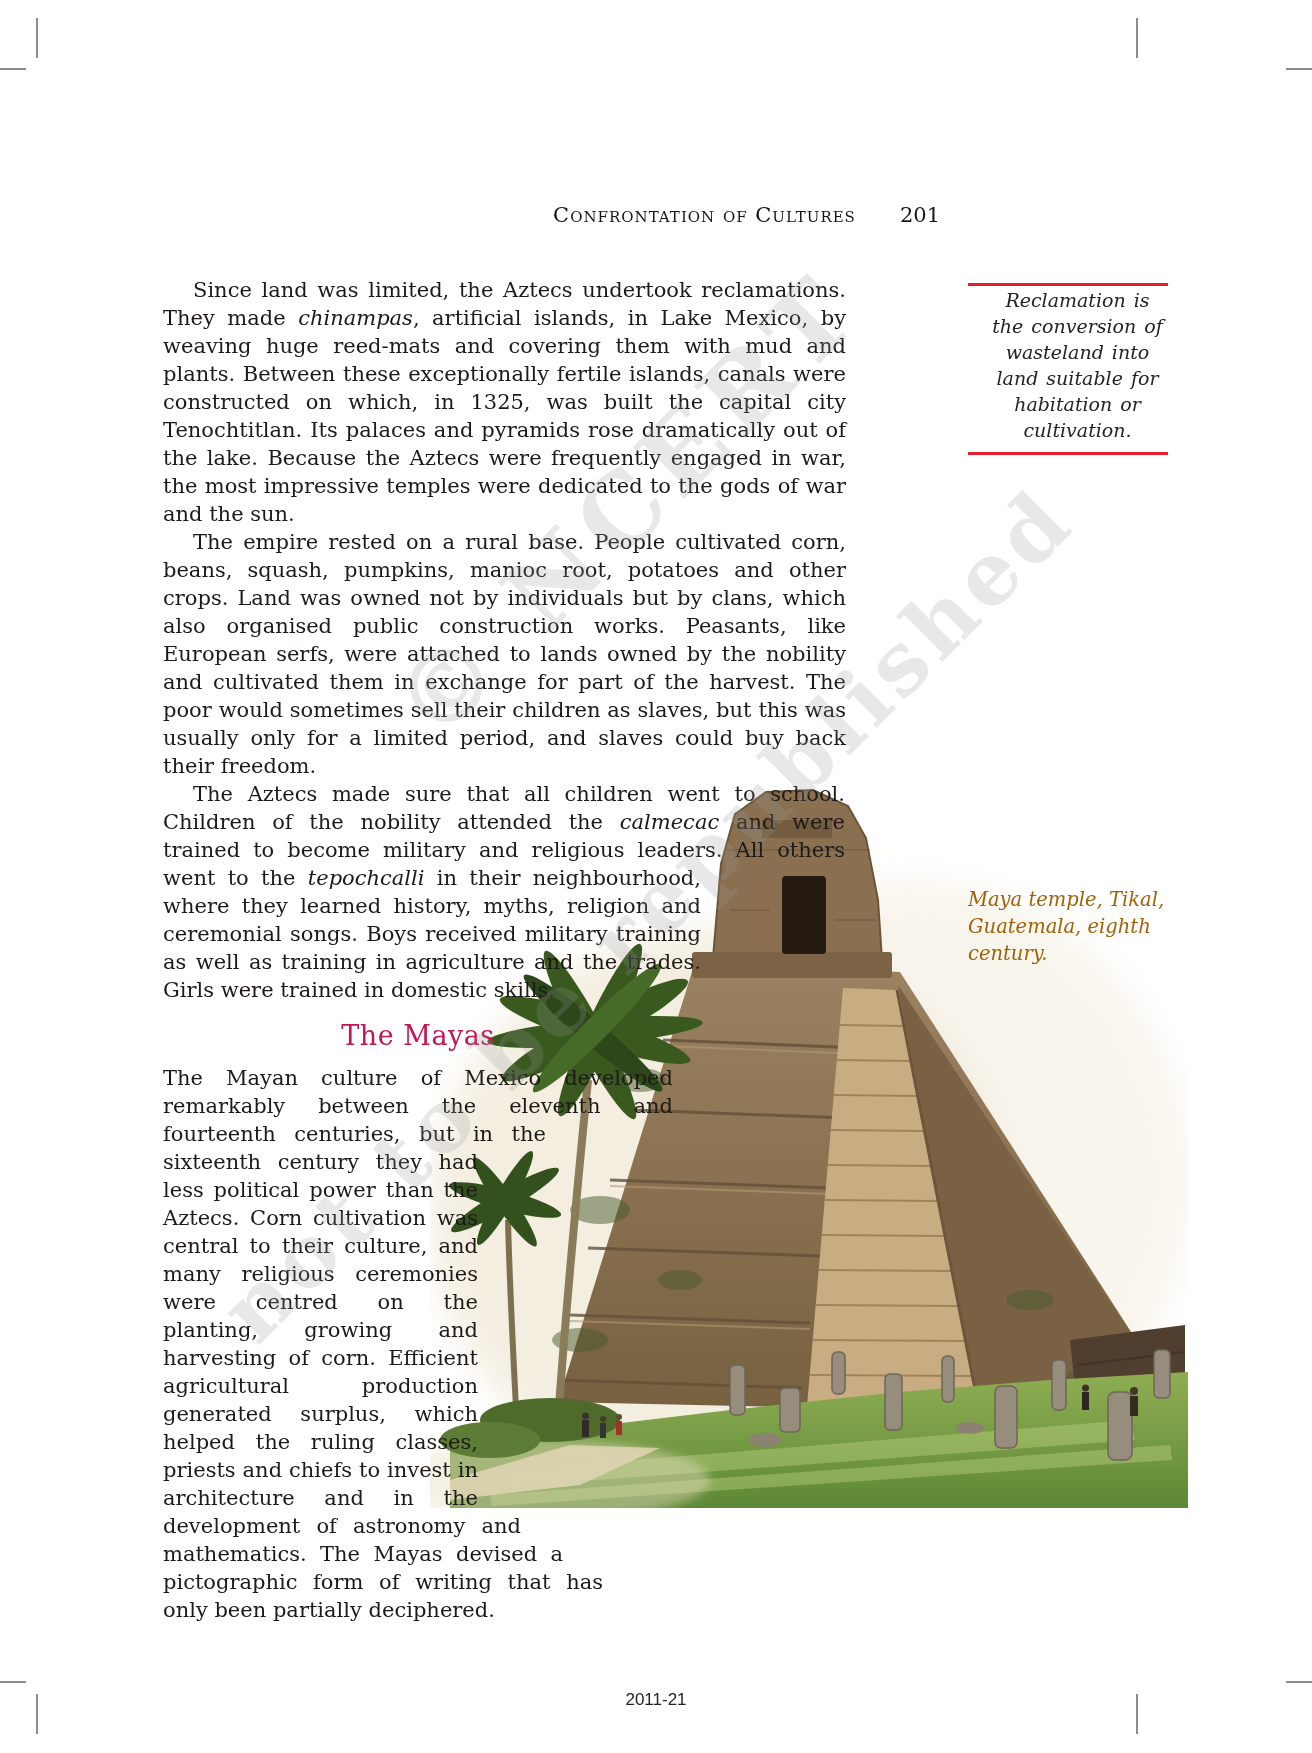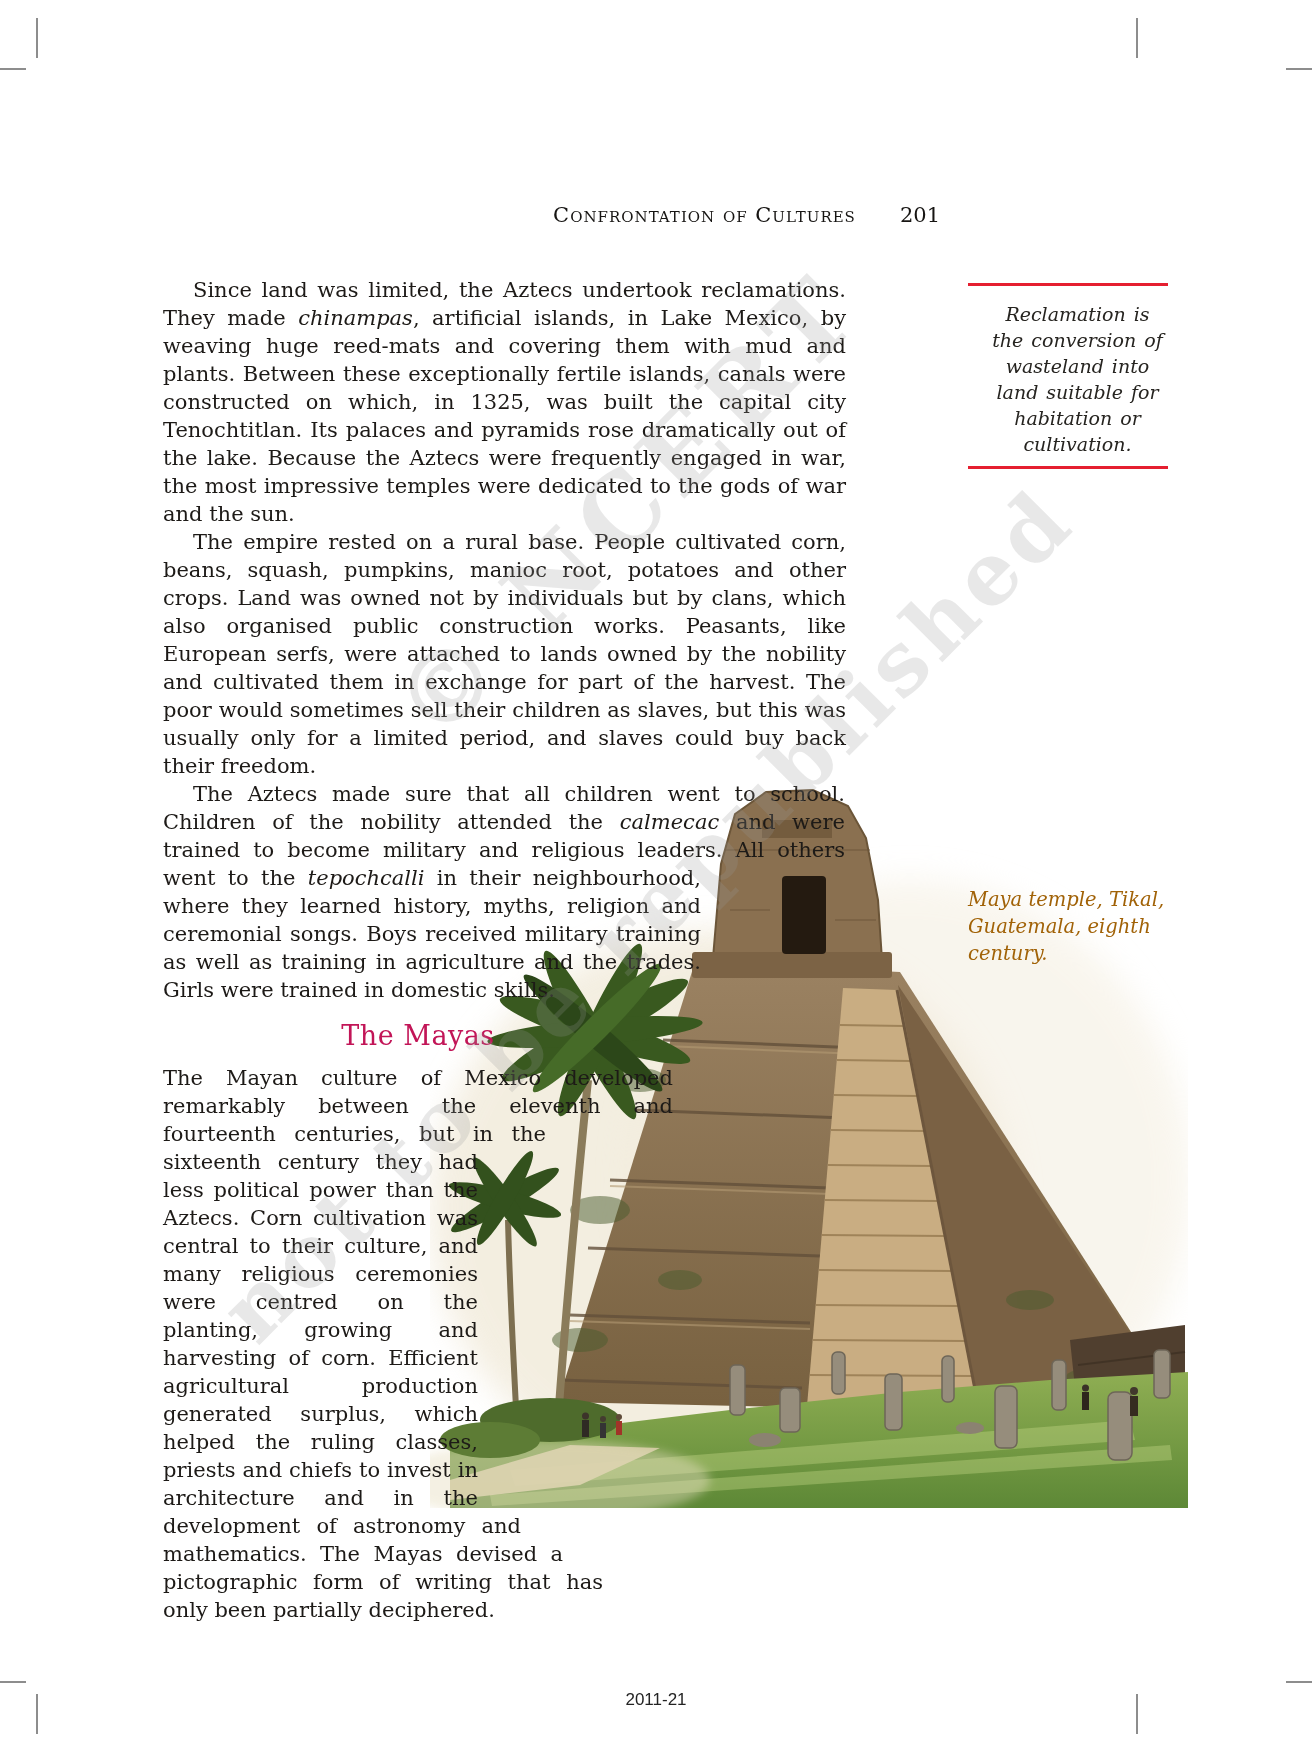--- a/index.html
+++ b/index.html
@@ -42,21 +42,21 @@
 
   .section-heading{
     font-size:27px;line-height:36px;font-weight:normal;color:var(--heading,#c21557);
     margin:14px 0 10px 0;letter-spacing:.5px;text-align:center;
   }
 
   
   .definition-box{position:absolute;left:968px;top:283px;width:200px;z-index:4;}
   .rule{height:3px;background:var(--rule,#e51f30);}
   .definition-text{
-    padding:15px 2px 9px 2px;font-style:italic;font-size:19px;line-height:26px;
+    padding:1px 2px 9px 2px;font-style:italic;font-size:19px;line-height:26px;
     text-align:center;color:#262420;word-spacing:2px;margin-left:19px;
   }
 
   
   .figure-caption{
     position:absolute;left:968px;top:886px;width:215px;z-index:4;
     font-style:italic;font-size:19.5px;line-height:27px;color:#a16207;text-align:left;
   }
 
   

